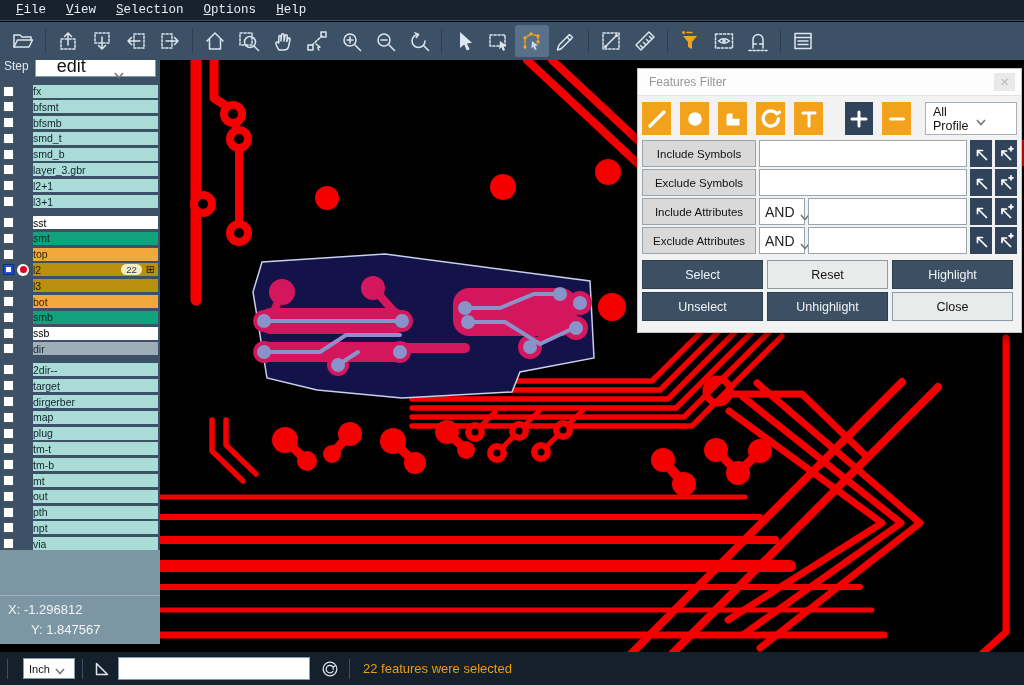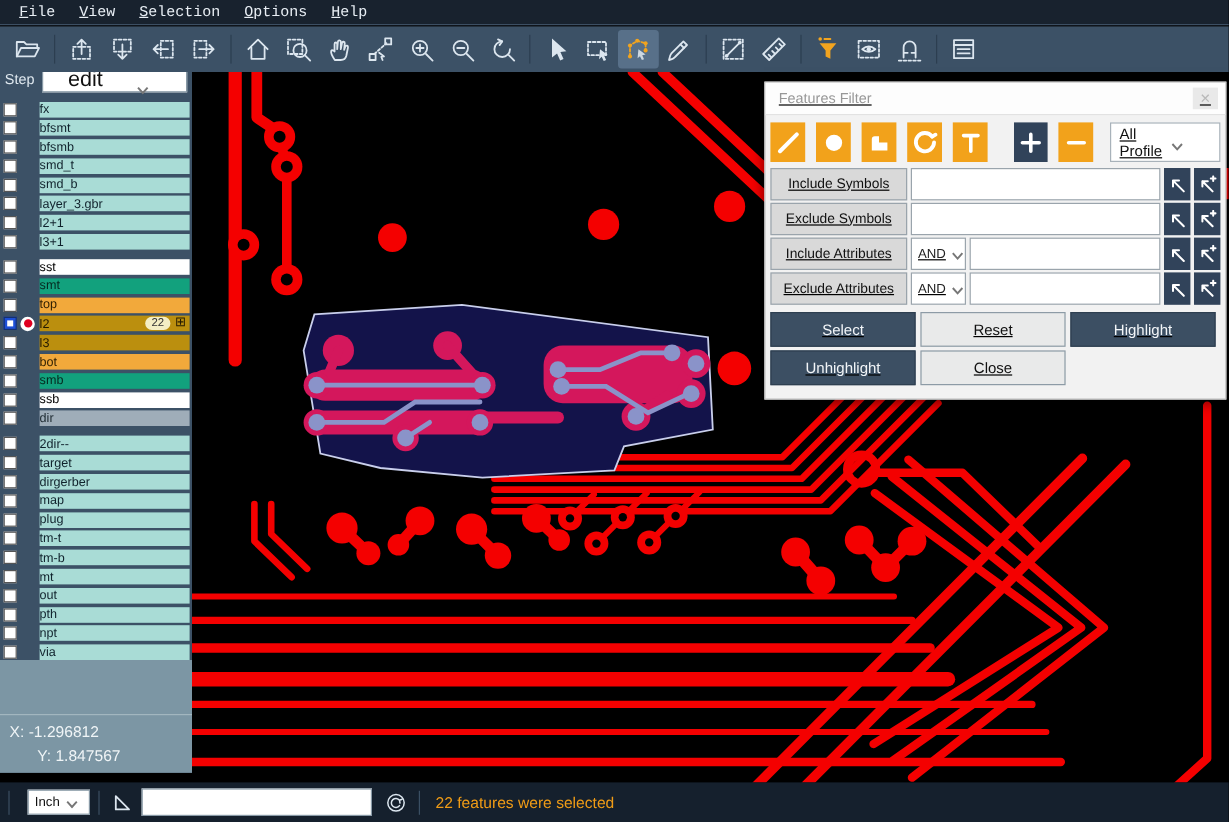--- a/index.html
+++ b/index.html
@@ -51,37 +51,37 @@
 
   .sidestatus { position:absolute; left:0; top:498px; width:160px; height:94px; background:#7c96a4; }
   .sidestatus .divline { position:absolute; left:0; top:45px; width:160px; height:1px; background:#a2b6bf; }
   .coord { position:absolute; left:8px; color:#f0f5f7; font-size:13px; }
   .coord.cx { top:52px; } .coord.cy { top:72px;margin-left:23px; }
 
   
   .canvas { position:absolute; left:160px; top:60px; width:864px; height:592px; background:#000; z-index:5; }
 
   
-  .dialog { position:absolute; left:637px; top:68px; width:385px; height:265px; background:#f2f2f2; border:1px solid #c4c4c4; box-shadow:0 3px 10px rgba(0,0,0,.5); z-index:40; font-size:12px;text-decoration:underline; }
+  .dialog { position:absolute; left:637px; top:68px; width:385px; height:265px; background:#f2f2f2; border:1px solid #c4c4c4; box-shadow:0 3px 10px rgba(0,0,0,.5); z-index:40; font-size:12px; }
   .dlg-title { height:27px; background:#fdfdfd; border-bottom:1px solid #e2e2e2; display:flex; align-items:center; padding:0 6px 0 11px; }
   .dlg-title span { color:#979797; font-size:12px; flex:1; }
   .dlg-close { width:21px; height:18px; background:#e9e9e9; color:#b9b9b9; font-size:11px; display:flex; align-items:center; justify-content:center; }
   .dlg-tools { display:flex; align-items:center; padding:6px 4px 5px 4px; gap:9px; }
   .obtn { width:29px; height:33px; background:#f2a21b; display:flex; align-items:center; justify-content:center; flex:none; }
   .obtn svg { stroke:#fff; fill:none; stroke-width:3; stroke-linecap:round; }
   .obtn .fw { fill:#fff; stroke:none; }
   .nbtn { width:28px; height:33px; background:#31435a; display:flex; align-items:center; justify-content:center; flex:none; }
   .nbtn svg { stroke:#fff; stroke-width:3; stroke-linecap:round; fill:none; }
   .plusbtn { margin-left:13px; }
   .profile { margin-left:auto; width:92px; height:33px; background:#fff; border:1px solid #a8b2ba; display:flex; align-items:center; }
   .profile span { flex:1; font-size:12.5px; color:#111; padding-left:7px; }
   .frow { display:flex; align-items:center; margin:0 4px 2px 4px; height:27px; gap:3px; }
   .flabel { width:114px; height:27px; background:#d9d9d9; border:1px solid #9aa4ac; display:flex; align-items:center; justify-content:center; font-size:11.5px; color:#111; flex:none; }
   .fand { width:46px; height:27px; background:#fff; border:1px solid #9aa4ac; display:flex; align-items:center; flex:none; }
-  .fand span { flex:1; font-size:11px; color:#222; padding-left:5px; }
+  .fand span { flex:1; font-size:14px; color:#222; padding-left:5px; }
   .finput { flex:1; height:27px; border:1px solid #9aa4ac; background:#fff; font-size:12px; padding:0 4px; min-width:10px; }
   .abtn { width:22px; height:27px; background:#31435a; display:flex; align-items:center; justify-content:center; flex:none; }
   .abtn svg { stroke:#fff; stroke-width:1.7; fill:none; stroke-linecap:round; }
   .dlg-actions { display:grid; grid-template-columns:121px 121px 121px; grid-auto-rows:29px; gap:3px 4px; padding:4px 4px 0 4px; }
   .act { display:flex; align-items:center; justify-content:center; font-size:12.5px; }
   .act.navy { background:#3c4f63; color:#f2f5f8; border:1px solid #2e3f50; }
   .act.light { background:#e9eaea; color:#111; border:1px solid #8d9ba6; }
 
   
   .bottombar { position:absolute; left:0; top:652px; width:1024px; height:33px; background:#15202d; display:flex; align-items:center; z-index:30; }
@@ -759,20 +759,21 @@
       <div class="abtn">
           <svg width="16" height="16" viewBox="0 0 16 16">
             <path d="M12.5 13.5 L4 5 M4 5 V9.5 M4 5 H8.5 M11 2.8 h4 M13 .8 v4"></path>
           </svg>
         </div>
     </div>
     <div class="dlg-actions">
       <div class="act navy">Select</div>
       <div class="act light">Reset</div>
       <div class="act navy">Highlight</div>
+      <div class="act navy">Unselect</div>
       <div class="act navy">Unhighlight</div>
       <div class="act light">Close</div>
     </div>
   </div>
 
   <div class="bottombar">
     <div class="bsep"></div>
     <div class="unit">
       <span>Inch</span>
       <span class="chev"><svg width="10" height="7" viewBox="0 0 10 7">

